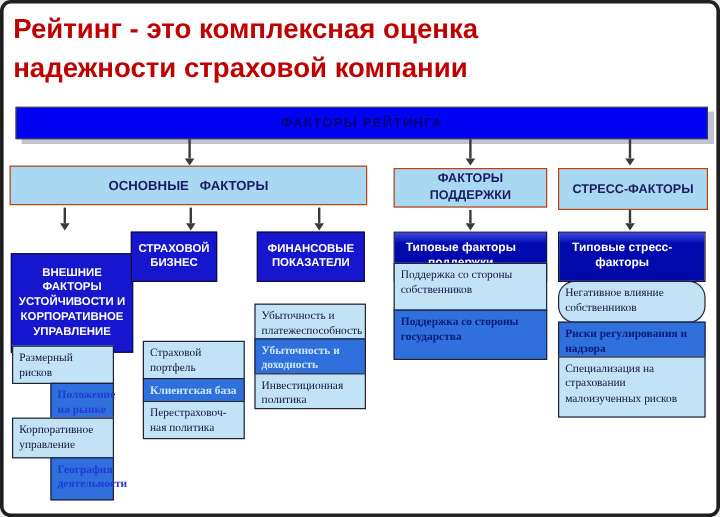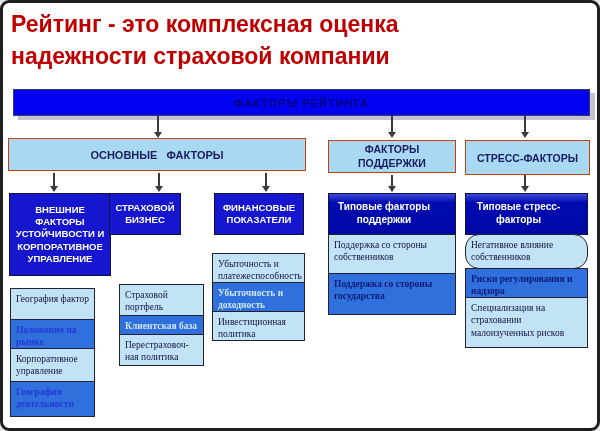--- a/index.html
+++ b/index.html
@@ -55,21 +55,21 @@
   .support-header{left:325px;top:137px;width:128px;height:33px;font-size:10.5px;padding:12px 18px;box-sizing:border-box;line-height:1.25;}
   .stress-header{left:462px;top:137px;width:123px;height:33px;font-size:10.5px;}
 
   
   .lvl2{
     background:#1616ce;border:1px solid #10103a;
     display:flex;align-items:center;justify-content:center;text-align:center;
     color:#ffffff;font-weight:bold;font-size:9.5px;line-height:1.3;
     padding:3px 4px;box-sizing:border-box;
   }
-  .grp-a{left:6px;top:190px;width:102px;height:83px;}
+  .grp-a{left:6px;top:208px;width:102px;height:83px;}
   .grp-b{left:106px;top:190px;width:72px;height:42px;}
   .grp-c{left:211px;top:190px;width:90px;height:42px;}
 
   
   .navy{
     background:linear-gradient(180deg,#3b49dc 0%,#000ab0 22%,#0008a6 100%);
     border:1px solid #10103a;
     color:#ffffff;font-weight:bold;font-size:10px;line-height:1.3;
     text-align:center;padding:6px 20px 0 4px;box-sizing:border-box;
   }
@@ -79,28 +79,28 @@
   
   .list{display:flex;flex-direction:column;}
   .cell{
     border:1px solid #223;margin-top:-1px;
     font-family:"Liberation Serif",serif;font-size:9.5px;line-height:1.3;
     padding:4px 4px 2px 5px;box-sizing:border-box;
   }
   .cell:first-child{margin-top:0;}
   .light{background:#c2e2f6;color:#141440;}
   .med{background:#2f70dc;font-weight:bold;}
-  .tx-blue{color:#2438d8;}
+  .tx-blue{color:#2438d8;margin-left:32px;}
   .tx-light{color:#cde7fa;}
   .tx-navy{color:#0d1a76;}
 
   .list-a{left:7px;top:285px;width:85px;}
   .list-b{left:116px;top:281px;width:85px;}
   .list-c{left:209px;top:250px;width:93px;}
-  .list-d{left:325px;top:231px;width:128px;}
+  .list-d{left:325px;top:216px;width:128px;}
   .list-e{left:462px;top:231px;width:123px;}
 
   .h32{height:32px;} .h30{height:30px;} .h34{height:34px;} .h36{height:36px;}
   .h20{height:20px;} .h40{height:40px;} .h42{height:42px;} .h35{height:35px;border-radius:14px;}
   .h51{height:51px;}
 </style>
 </head>
 <body>
 
 <div class="frame">
@@ -145,21 +145,21 @@
   </div>
 
   <div class="abs navy support-sub">
     <span>Типовые факторы поддержки</span>
   </div>
   <div class="abs navy stress-sub">
     <span>Типовые стресс-факторы</span>
   </div>
 
   <div class="abs list list-a">
-    <div class="cell light h32">География фактор</div>
+    <div class="cell light h32">Размерный рисков</div>
     <div class="cell med tx-blue h30">Положение на рынке</div>
     <div class="cell light h34">Корпоративное управление</div>
     <div class="cell med tx-blue h36">География деятельности</div>
   </div>
 
   <div class="abs list list-b">
     <div class="cell light h32">Страховой портфель</div>
     <div class="cell med tx-light h20">Клиентская база</div>
     <div class="cell light h32">Перестраховоч-ная политика</div>
   </div>

